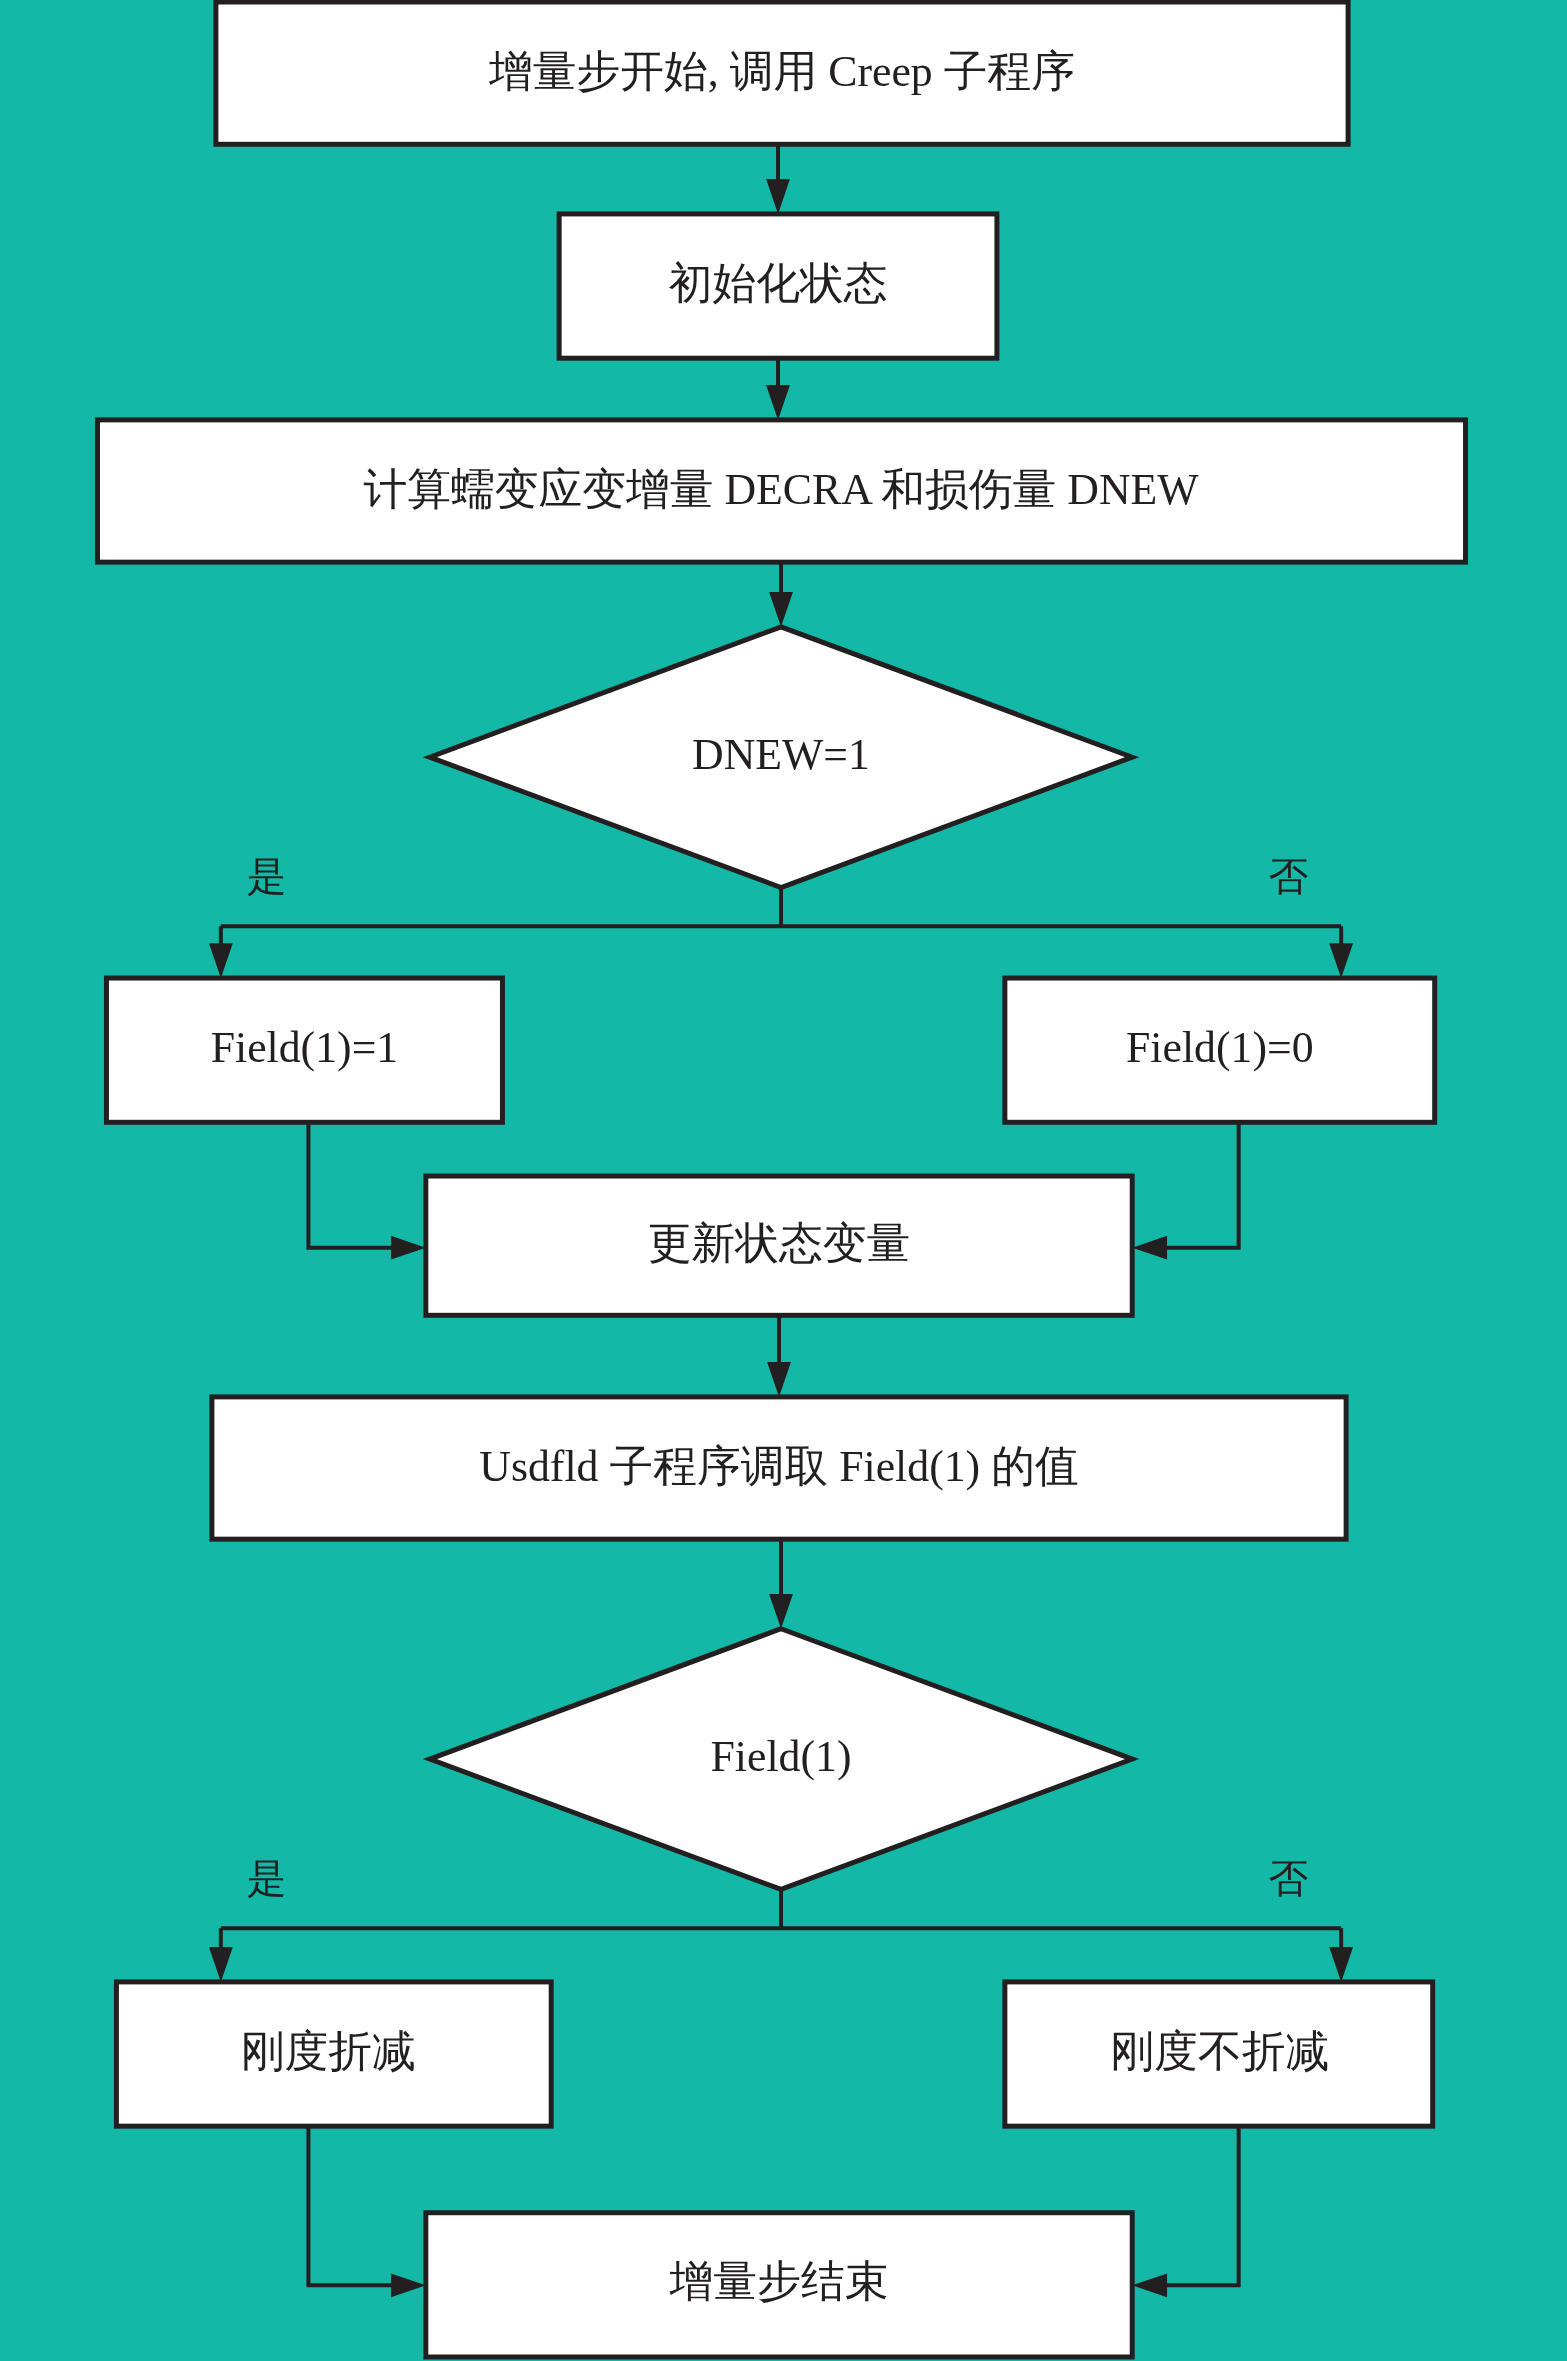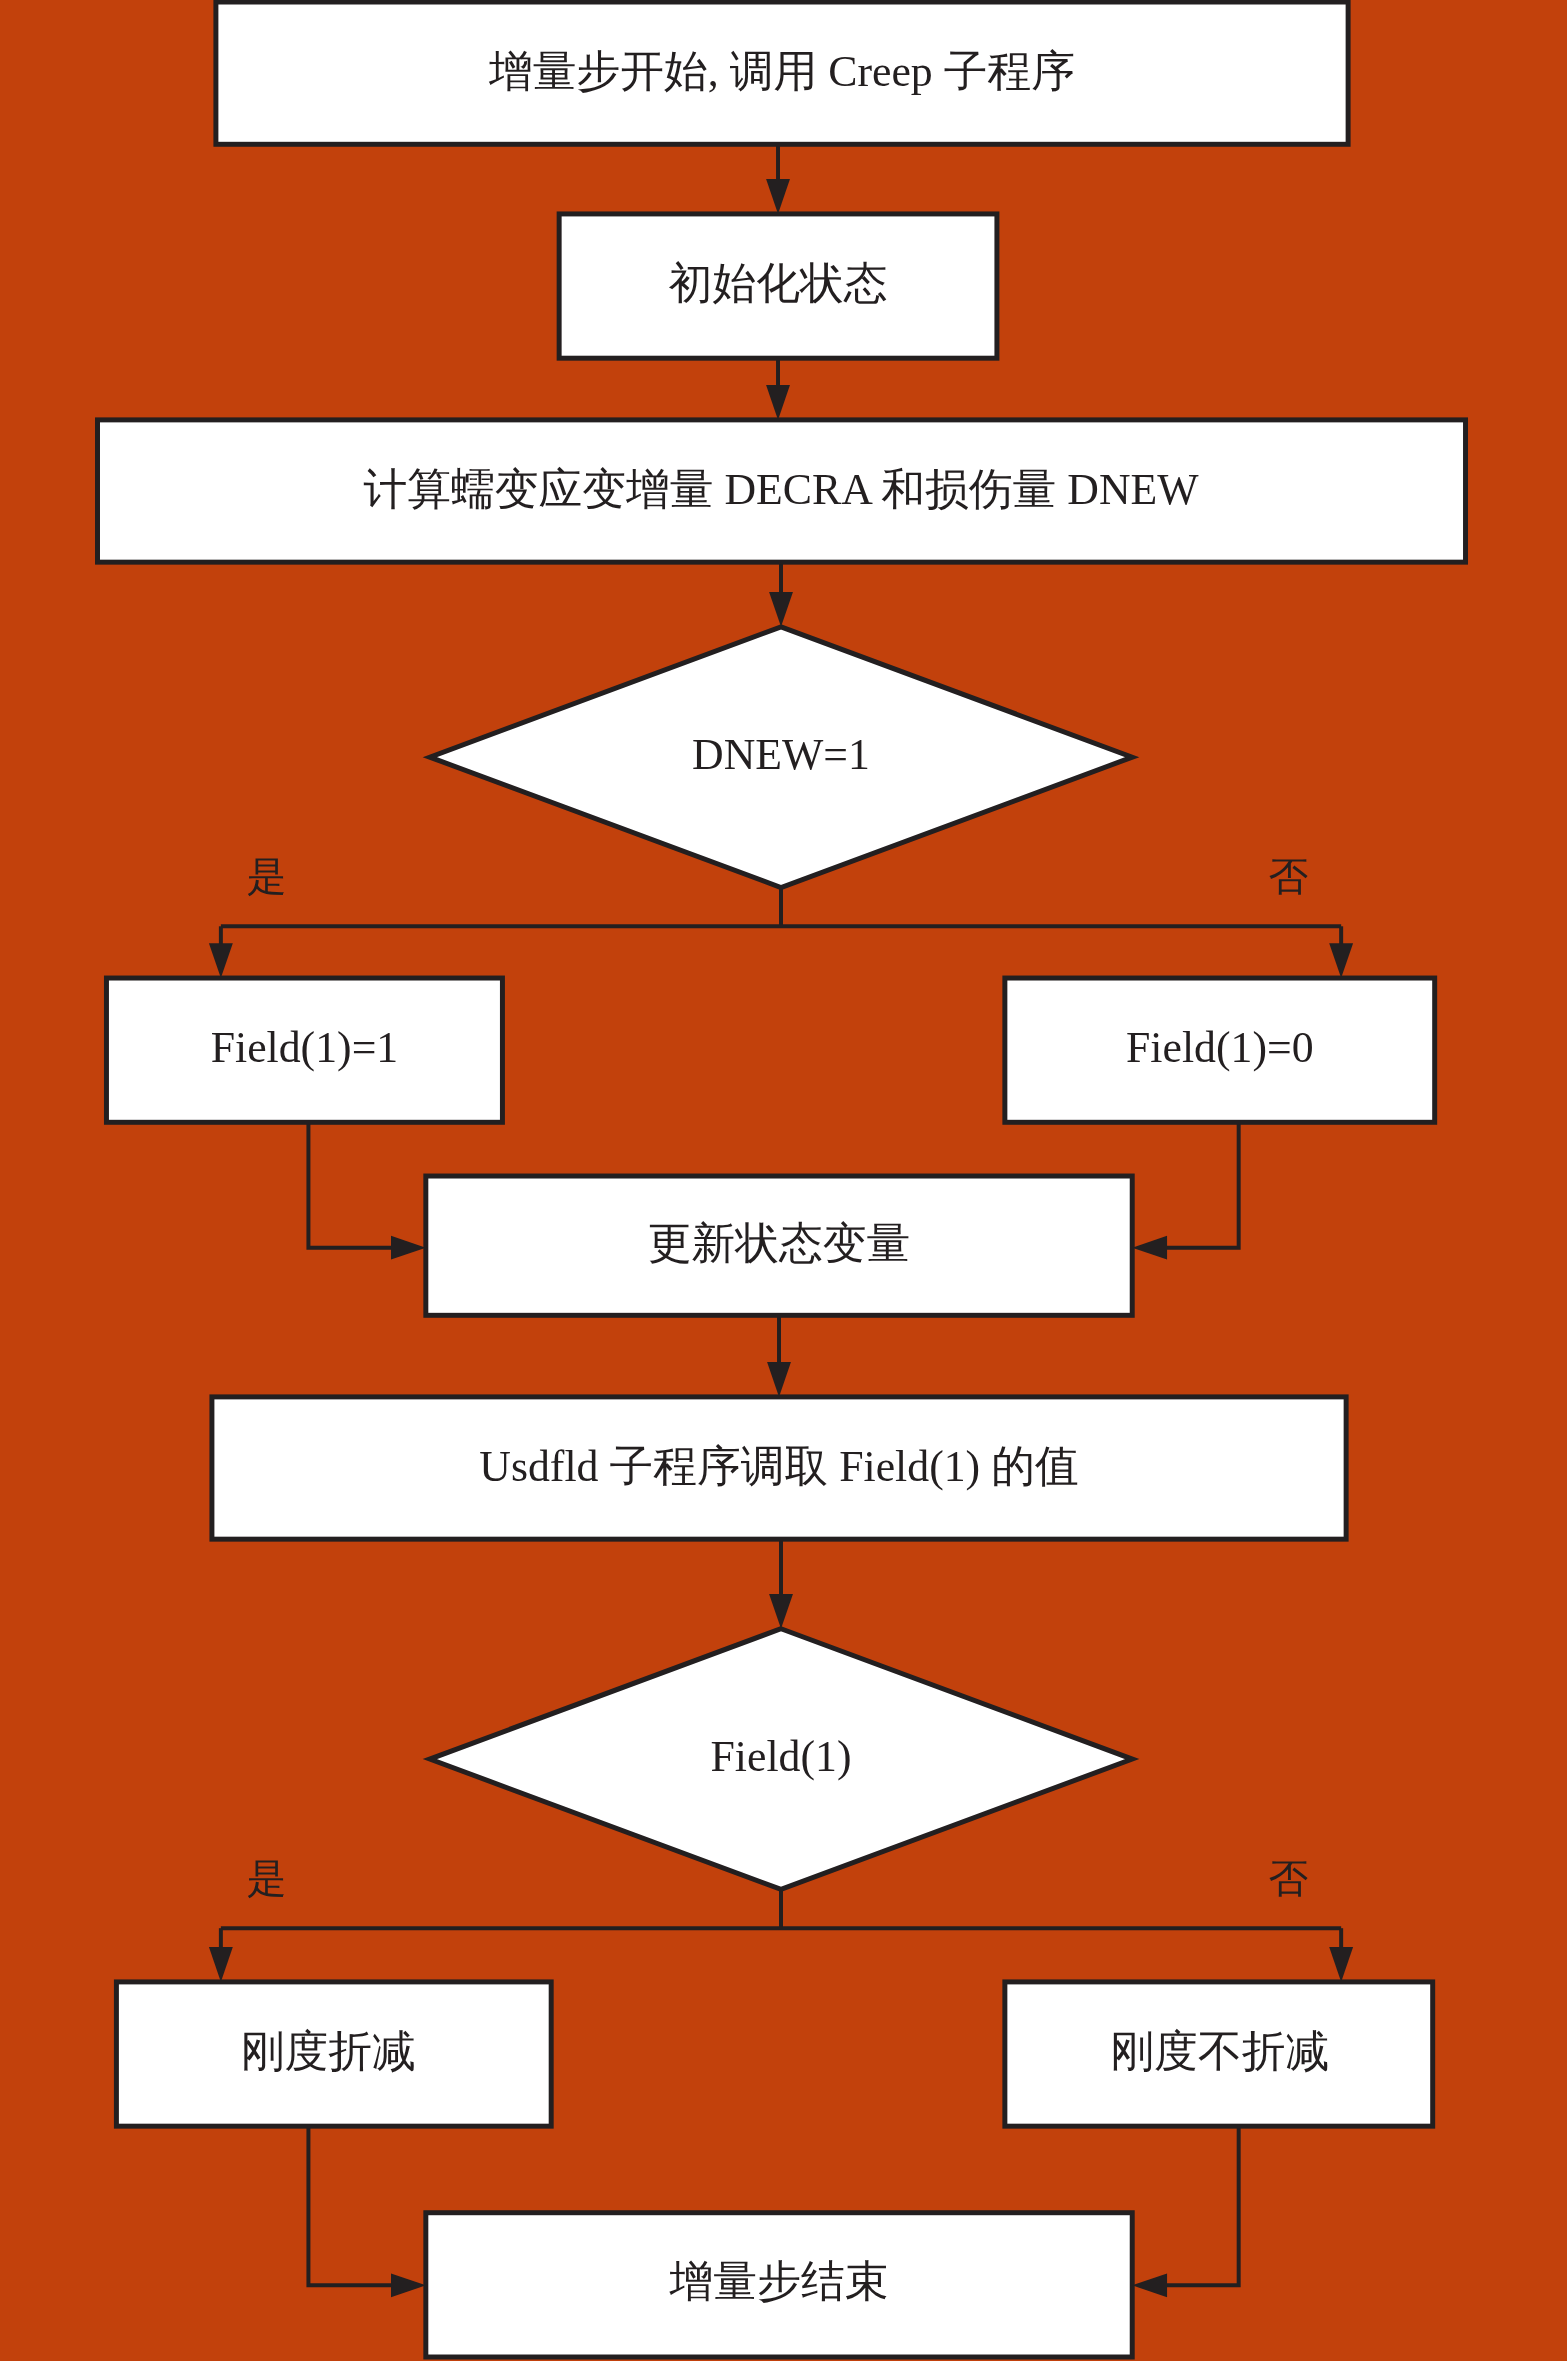--- a/index.html
+++ b/index.html
@@ -10,21 +10,21 @@
   body {
     width: 1567px;
     height: 2361px;
     font-family: "Liberation Serif", "DejaVu Serif", serif;
     overflow: hidden;
   }
   #flowchart-root {
     position: relative;
     width: 1567px;
     height: 2361px;
-    background: #c2410c;
+    background: #14b8a6;
   }
   svg.chart-svg {
     display: block;
     width: 1567px;
     height: 2361px;
   }
   .node-shape {
     fill: #ffffff;
     stroke: #231f20;
     stroke-width: 5;

